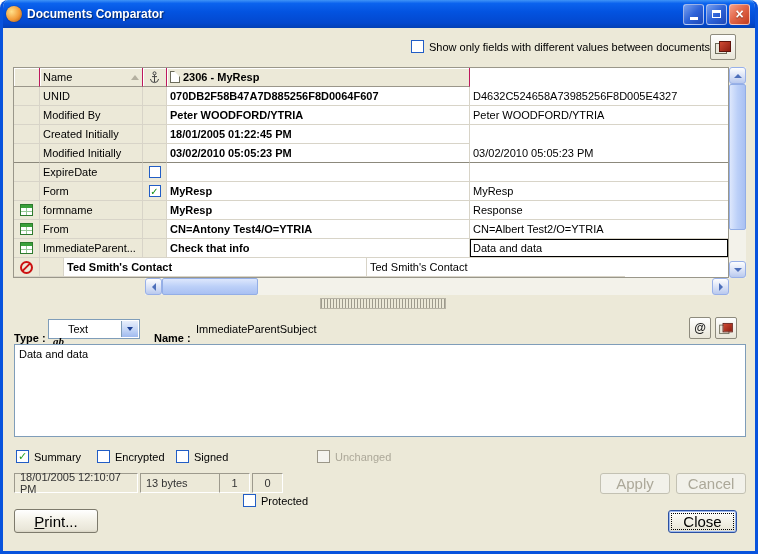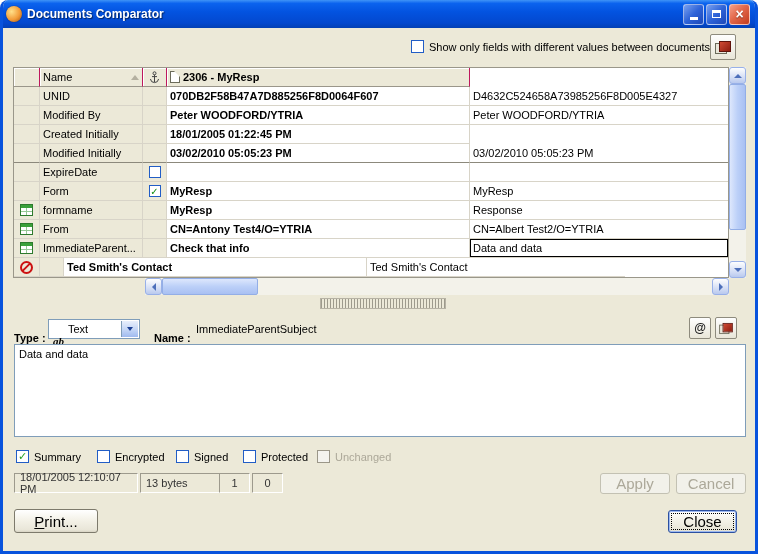--- a/index.html
+++ b/index.html
@@ -301,21 +301,21 @@
     <span>Summary</span>
   </div>
   <div class="flag" style="left:94px;">
     <span class="xp-check"></span>
     <span>Encrypted</span>
   </div>
   <div class="flag" style="left:173px;">
     <span class="xp-check"></span>
     <span>Signed</span>
   </div>
-  <div class="flag" style="left:240px;">
+  <div class="flag" style="left:240px;margin-top:44px;">
     <span class="xp-check"></span>
     <span>Protected</span>
   </div>
   <div class="flag disabled" style="left:314px;">
     <span class="xp-check disabled"></span>
     <span>Unchanged</span>
   </div>
 
   <div class="status-box" style="left:11px;width:124px;">18/01/2005 12:10:07 PM</div>
   <div class="status-box" style="left:137px;width:99px;">13 bytes</div>

